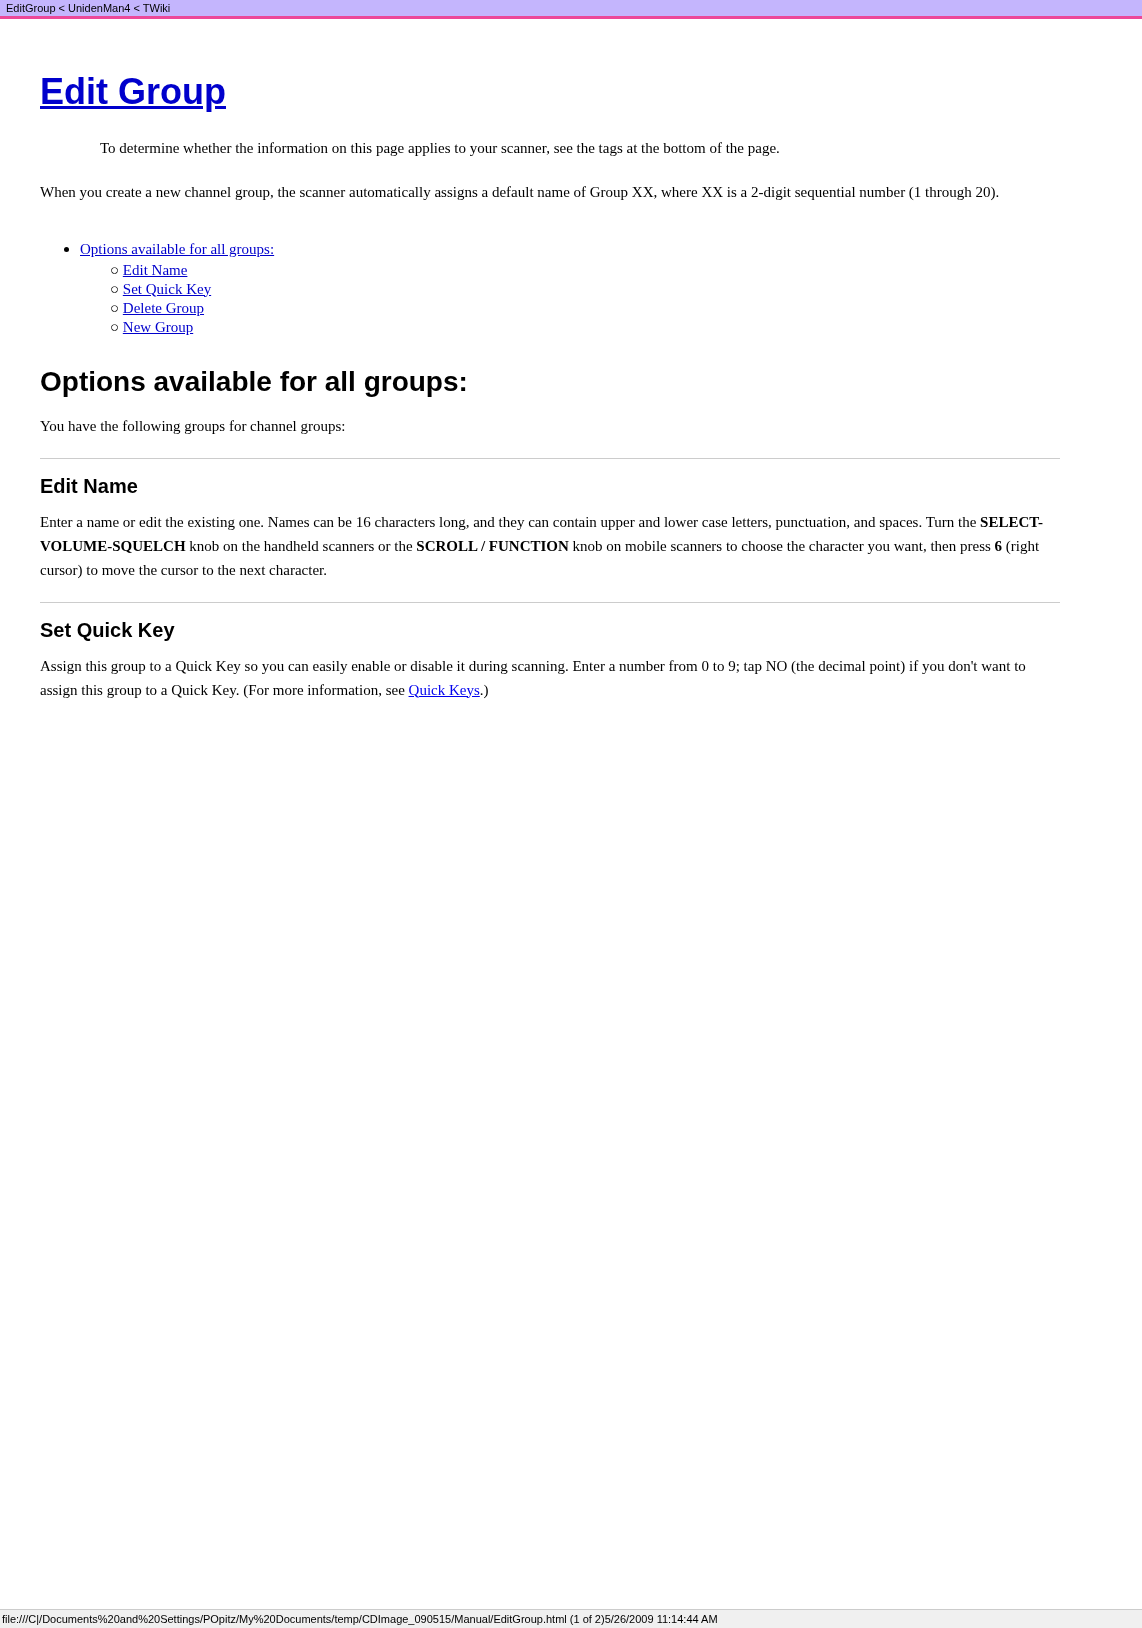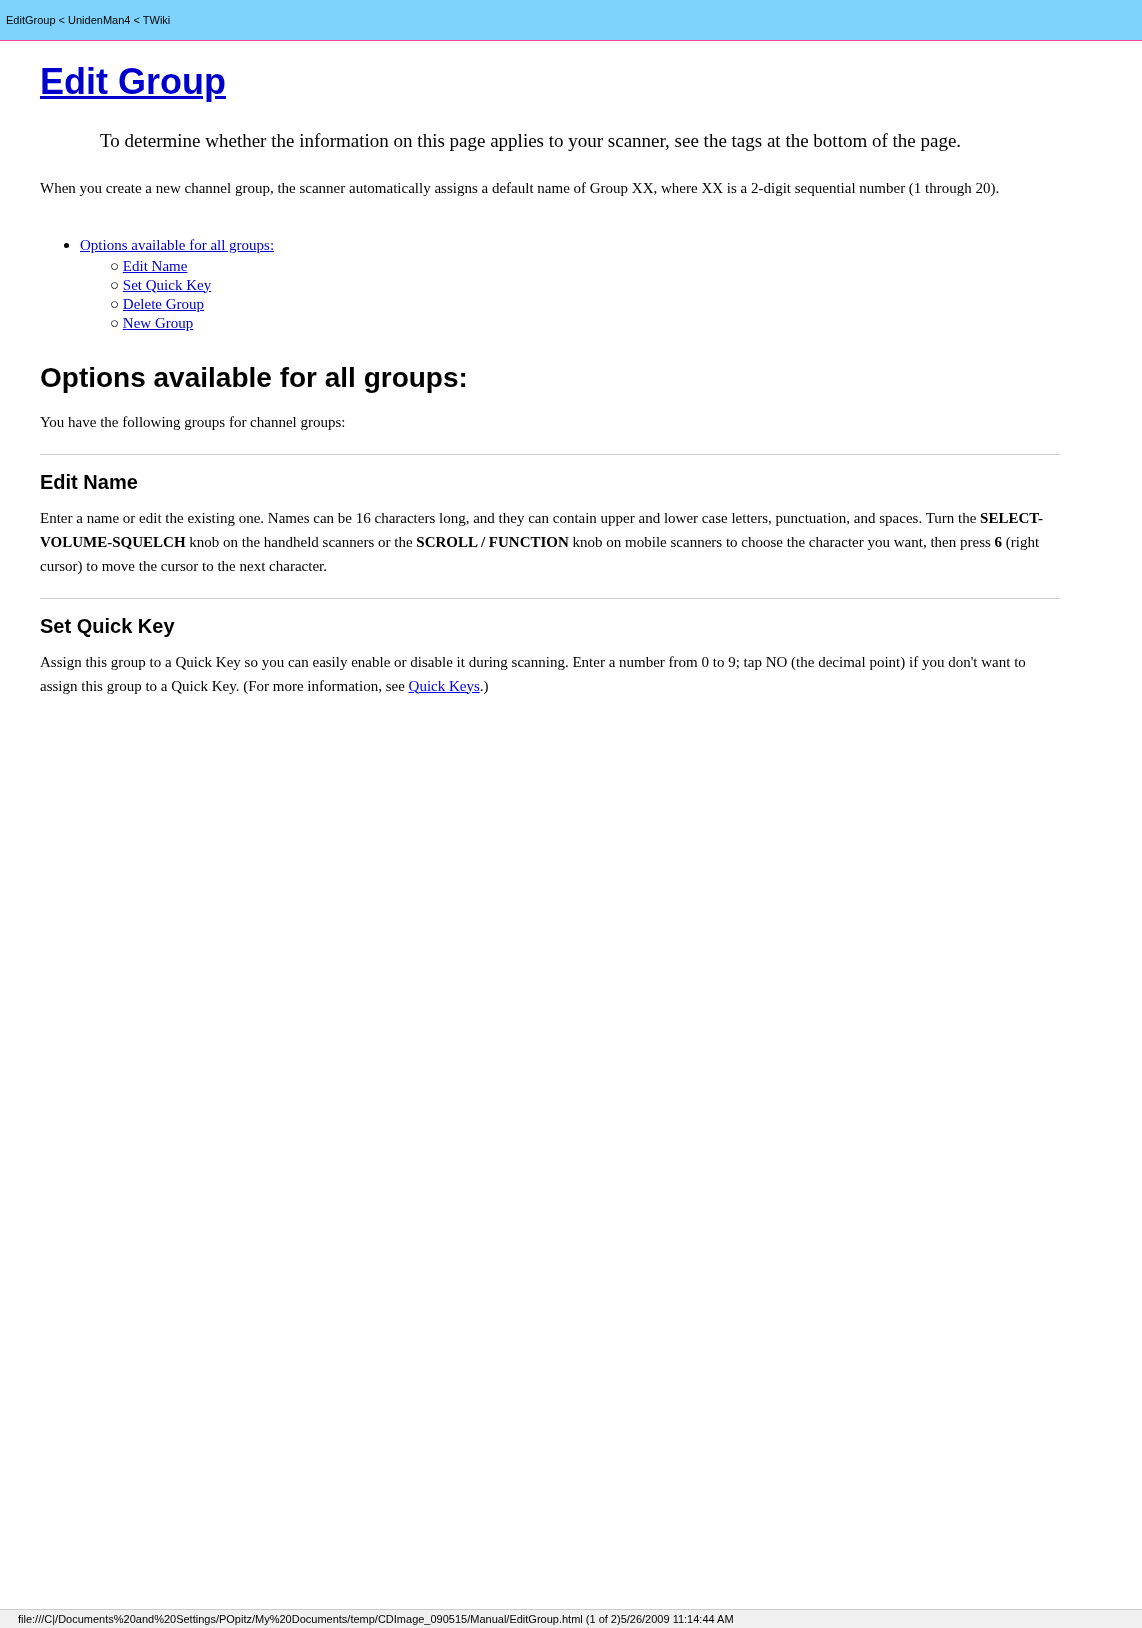--- a/index.html
+++ b/index.html
@@ -12,44 +12,45 @@
       font-family: Times New Roman, serif;
       font-size: 16px;
       color: #000000;
       background: #ffffff;
       padding: 0;
     }
 
     .title-bar {
       font-size: 11px;
       color: #000;
-      padding: 14px 6px;
-      background: #7dd3fc;
-      border-bottom: 1px solid #ec4899;
+      padding: 2px 6px;
+      background: #c4b5fd;
+      border-bottom: 3px solid #ec4899;
       font-family: Arial, sans-serif;
     }
 
     .page-content {
       padding: 20px 40px 40px 40px;
       max-width: 1100px;
     }
 
     h1.page-title {
       font-size: 36px;
       font-weight: bold;
       color: #0000cc;
       text-decoration: underline;
       margin-bottom: 24px;
       font-family: Arial, sans-serif;
+      margin-top: 32px;
     }
 
     .intro-block {
       margin-left: 60px;
       margin-bottom: 20px;
-      font-size: 19px;
+      font-size: 15px;
       line-height: 1.5;
     }
 
     .main-desc {
       font-size: 15px;
       line-height: 1.6;
       margin-bottom: 36px;
     }
 
     ul.top-list {
@@ -119,21 +120,21 @@
 
     .footer-bar {
       position: fixed;
       bottom: 0;
       left: 0;
       right: 0;
       background: #f0f0f0;
       border-top: 1px solid #ccc;
       font-size: 11px;
       font-family: Arial, sans-serif;
-      padding: 3px 18px;
+      padding: 3px 2px;
       color: #000;
     }
 
     hr.section-divider {
       border: none;
       border-top: 1px solid #ccc;
       margin: 10px 0 16px 0;
     }
   </style>
 </head>

